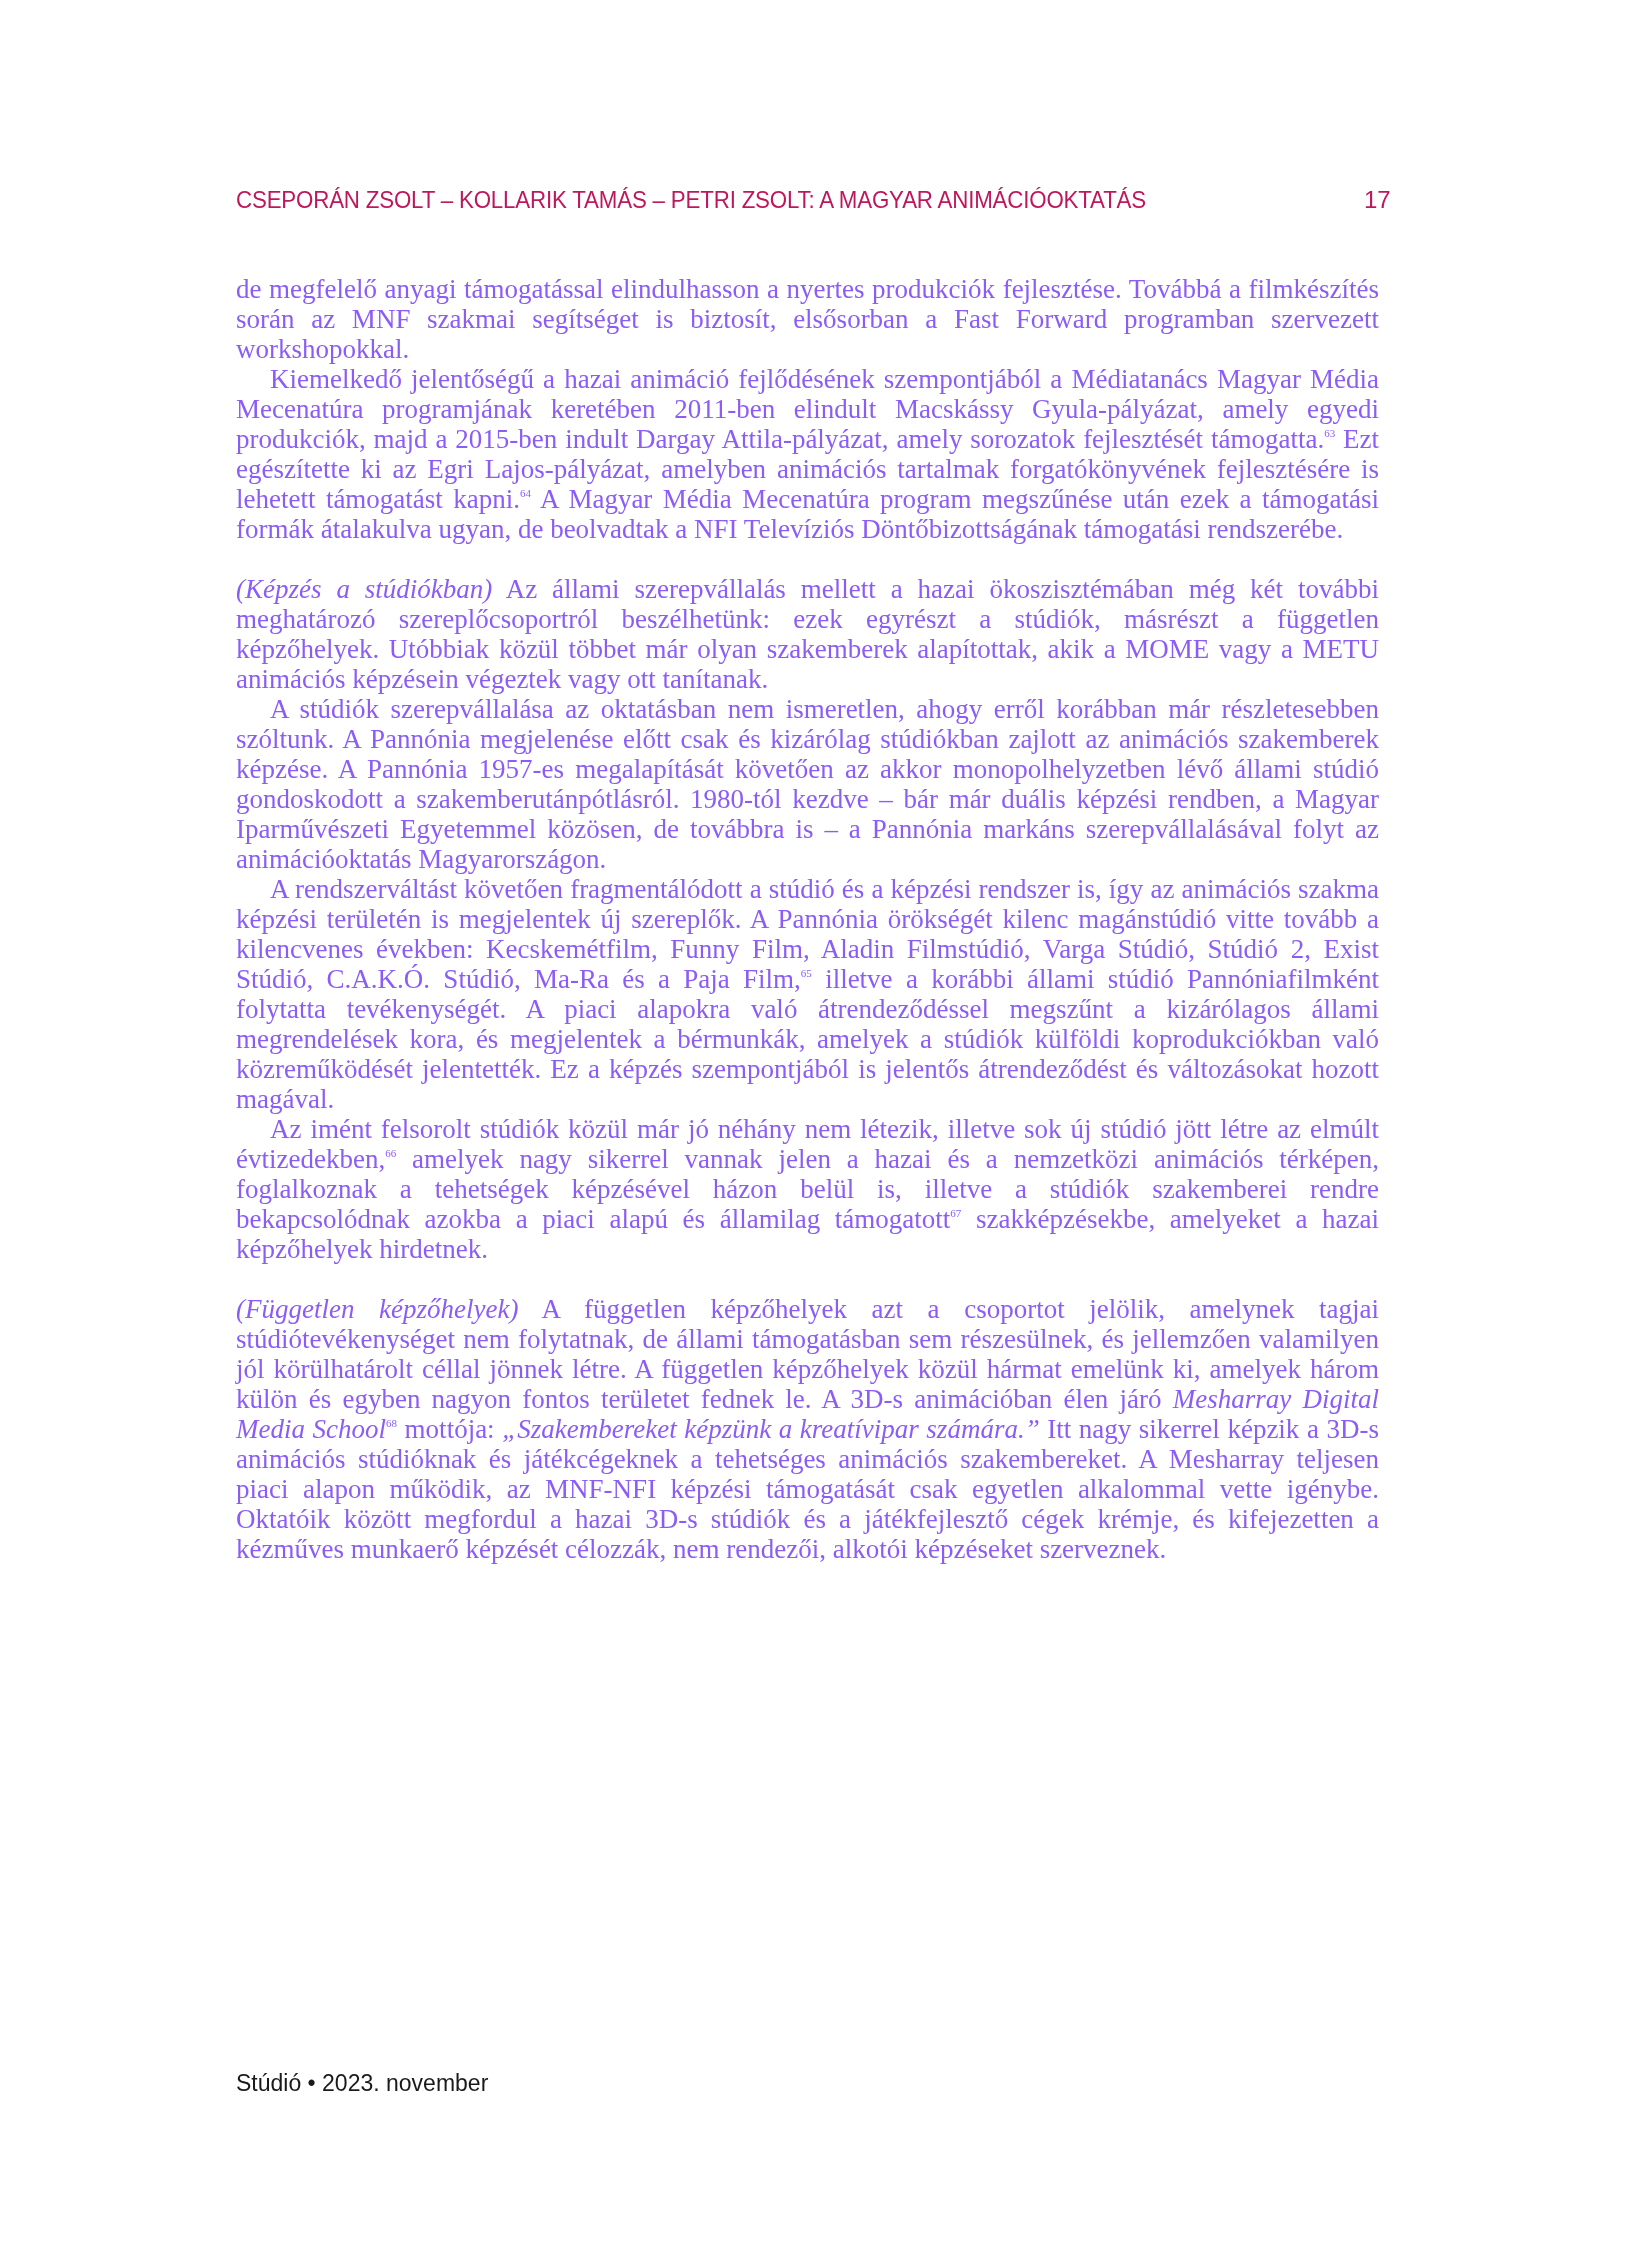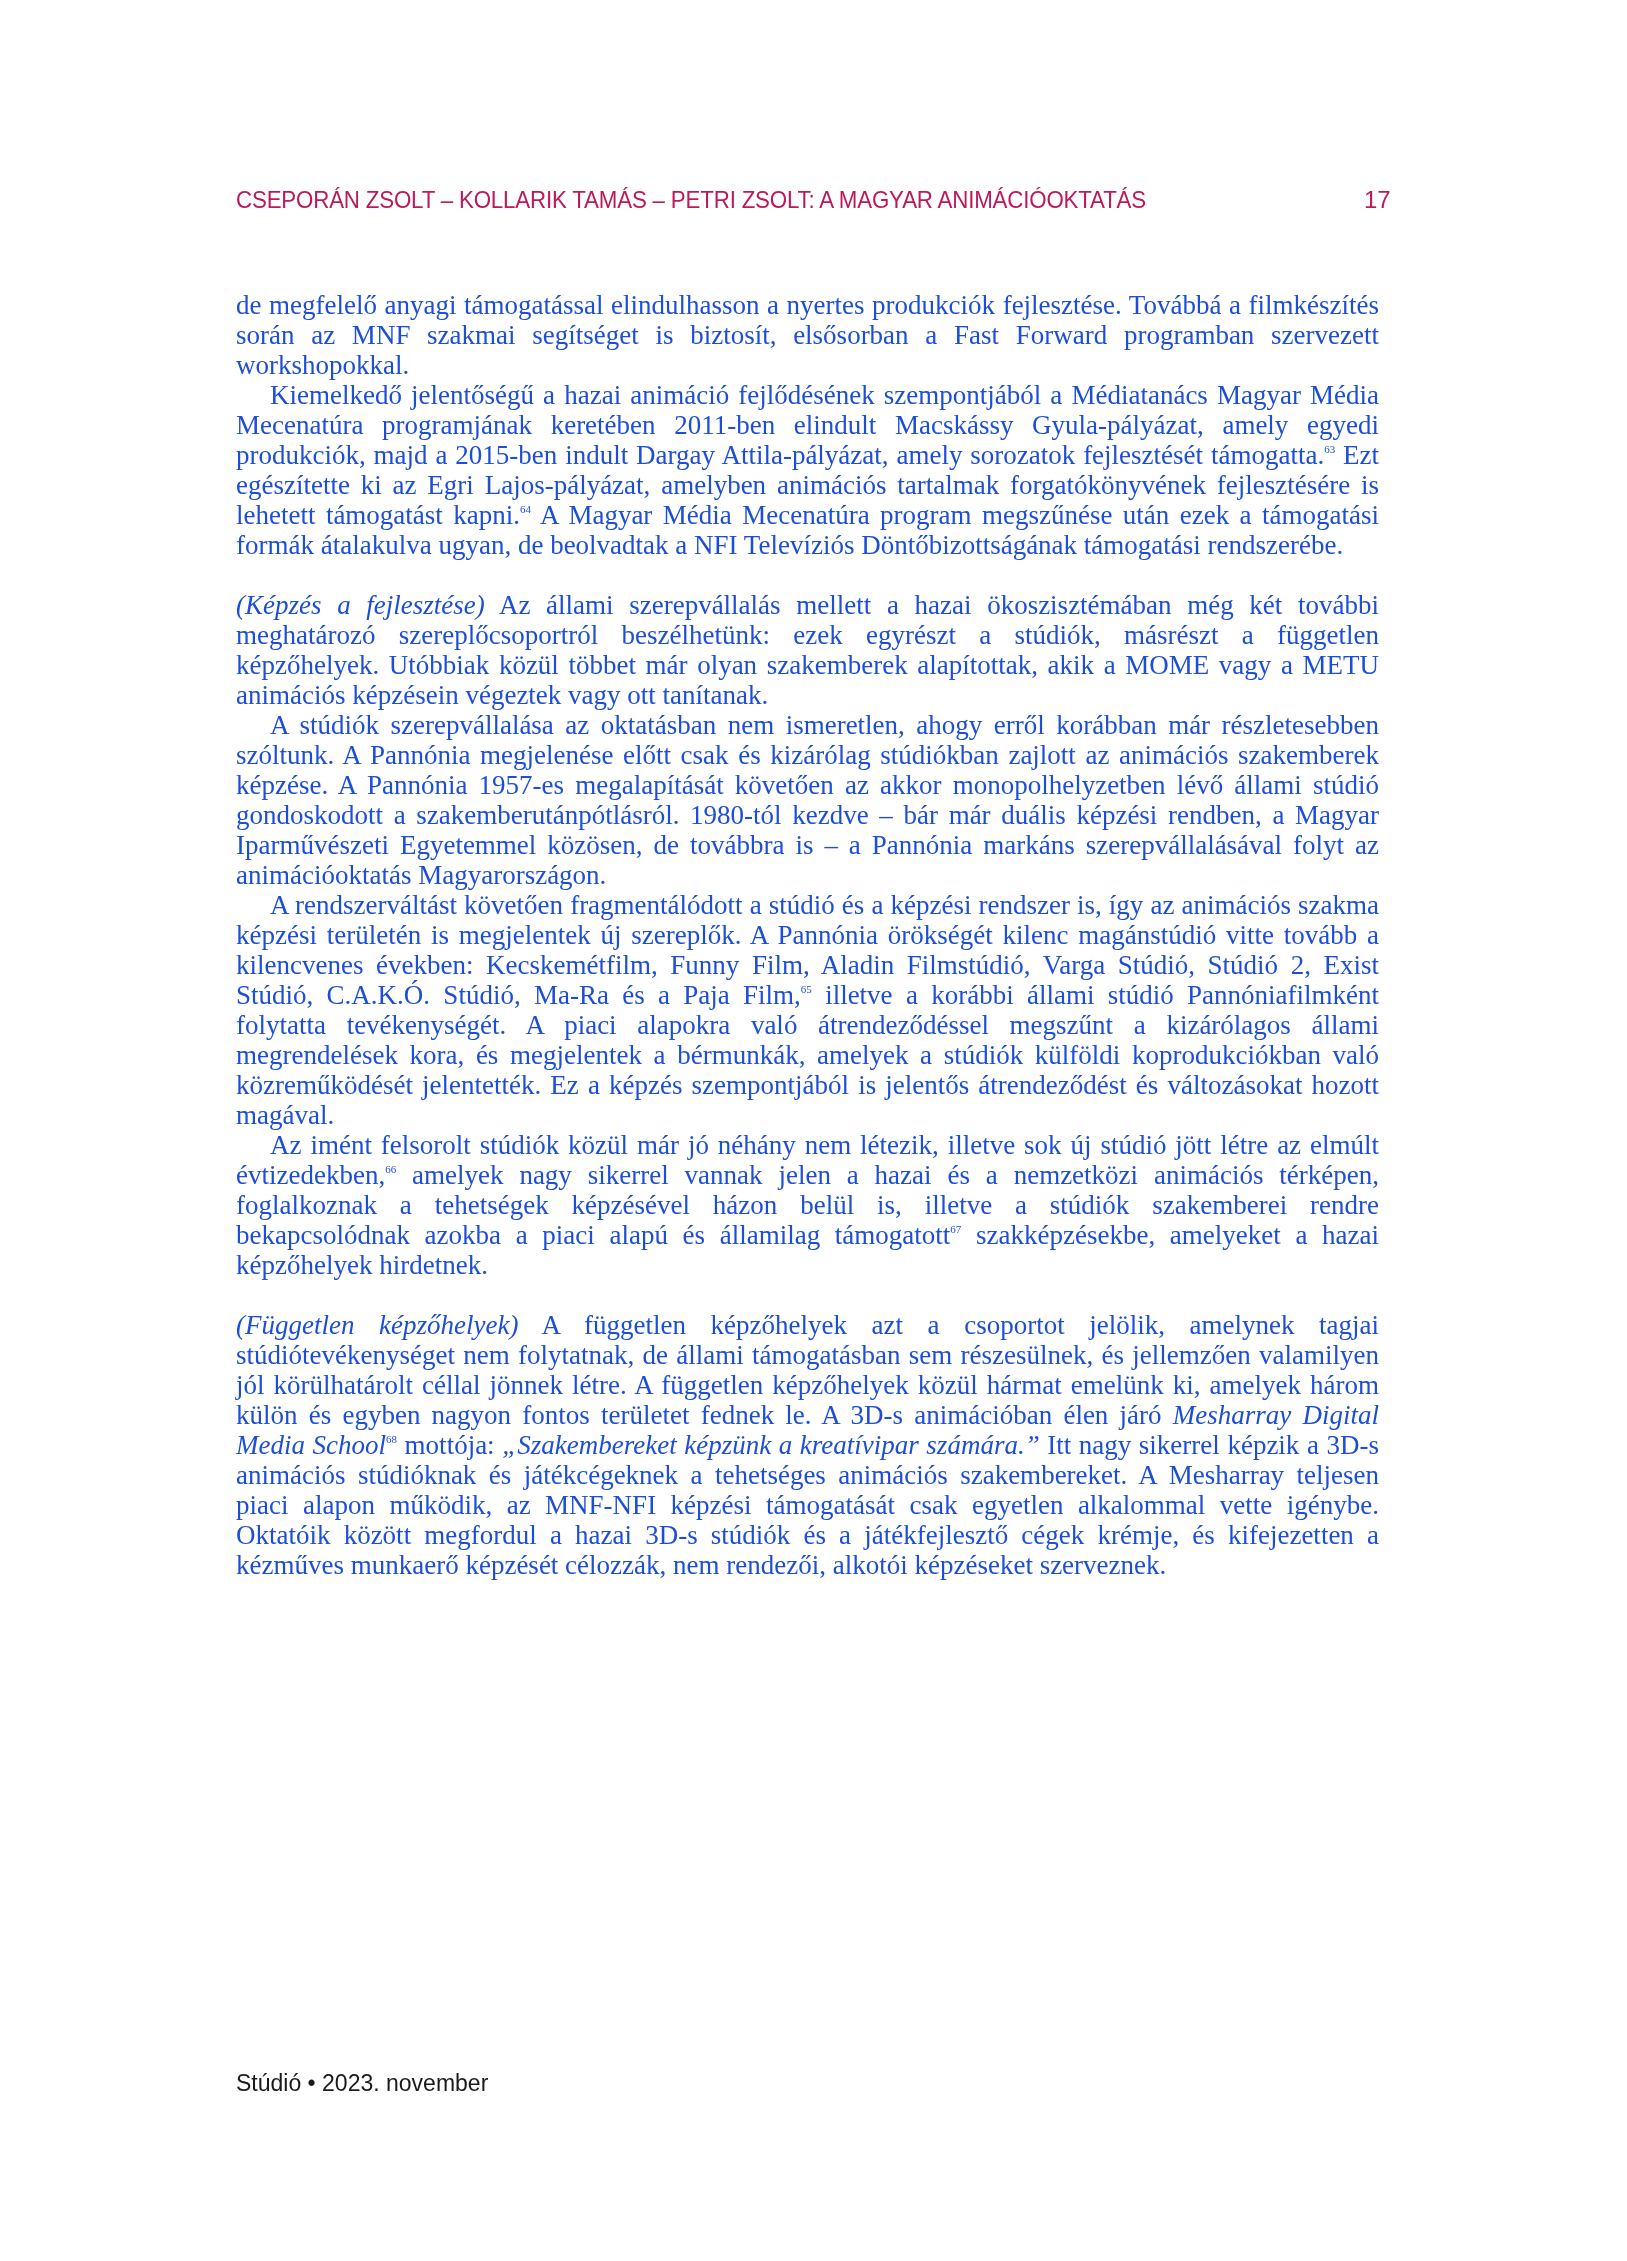--- a/index.html
+++ b/index.html
@@ -7,22 +7,22 @@
     .page { position: absolute; left: 0; top: 0; width: 1628px; height: 2261px; background: #fff; }
     .running-head {
       position: absolute; left: 236px; top: 186px; width: 1142px;
       font-family: "Liberation Sans", sans-serif; font-size: 24px; color: #be185d;
       letter-spacing: -0.2px; white-space: nowrap;
     }
     .running-head .title { display: inline-block; transform: scaleX(0.93); transform-origin: left center; }
     .running-head .pagenum { position: absolute; left: 1128px; top: 0; }
     .body {
       position: absolute; left: 236px; top: 274px; width: 1143px;
-      font-family: "Liberation Serif", serif; font-size: 27px; line-height: 30px; color: #1d4ed8;
-      text-align: justify; hyphens: manual; margin-top: 16px;
+      font-family: "Liberation Serif", serif; font-size: 27px; line-height: 30px; color: #8b5cf6;
+      text-align: justify; hyphens: manual;
     }
     .body p { margin: 0; text-indent: 34px; }
     .body p.noindent { text-indent: 0; }
     .body p.gap { margin-top: 30px; }
     .body sup { font-size: 11px; line-height: 0; vertical-align: 10.7px; }
     .body i { font-style: italic; }
     .footer {
       position: absolute; left: 236px; top: 2070px;
       font-family: "Liberation Sans", sans-serif; font-size: 23px; color: #1a1a1a;
     }
@@ -33,21 +33,21 @@
 <div class="page">
 
   <div class="running-head">
     <span class="title">CSEPORÁN ZSOLT – KOLLARIK TAMÁS – PETRI ZSOLT: A MAGYAR ANIMÁCIÓOKTATÁS</span>
     <span class="pagenum">17</span>
   </div>
 
   <div class="body">
     <p class="noindent"><span>de megfelelő anyagi támogatással elindulhasson a nyertes produkciók fejlesztése. Tovább­á a filmkészítés során az MNF szakmai segítséget is biztosít, elsősorban a Fast Forward programban szervezett workshopokkal.</span></p>
     <p><span>Kiemelkedő jelentőségű a hazai animáció fejlődésének szempontjából a Médiatanács Magyar Média Mecenatúra programjának keretében 2011-ben elindult Macskássy Gyula-pályázat, amely egyedi produkciók, majd a 2015-ben indult Dargay Attila-pályázat, amely sorozatok fejlesztését támogatta.</span><sup>63</sup><span> Ezt egészítette ki az Egri Lajos-pályázat, amelyben animációs tartalmak forgatókönyvének fejlesztésére is lehetett támogatást kapni.</span><sup>64</sup><span> A Magyar Média Mecenatúra program megszűnése után ezek a támogatási formák átalakulva ugyan, de beolvadtak a NFI Televíziós Döntőbizottságának támogatási rendszerébe.</span></p>
-    <p class="noindent gap"><i>(Képzés a fejlesztése)</i><span> Az állami szerepvállalás mellett a hazai ökoszisztémában még két további meghatározó szereplőcsoportról beszélhetünk: ezek egyrészt a stúdiók, másrészt a független képzőhelyek. Utóbbiak közül többet már olyan szakemberek alapítottak, akik a MOME vagy a METU animációs képzésein végeztek vagy ott tanítanak.</span></p>
+    <p class="noindent gap"><i>(Képzés a stúdiókban)</i><span> Az állami szerepvállalás mellett a hazai ökoszisztémában még két további meghatározó szereplőcsoportról beszélhetünk: ezek egyrészt a stúdiók, másrészt a független képzőhelyek. Utóbbiak közül többet már olyan szakemberek alapítottak, akik a MOME vagy a METU animációs képzésein végeztek vagy ott tanítanak.</span></p>
     <p><span>A stúdiók szerepvállalása az oktatásban nem ismeretlen, ahogy erről korábban már részletesebben szóltunk. A Pannónia megjelenése előtt csak és kizárólag stúdiókban zajlott az animációs szakemberek képzése. A Pannónia 1957-es megalapítását követően az akkor monopolhelyzetben lévő állami stúdió gondoskodott a szakember­utánpótlásról. 1980-tól kezdve – bár már duális képzési rendben, a Magyar Iparművészeti Egyetemmel közösen, de továbbra is – a Pannónia markáns szerepvállalásával folyt az animációoktatás Magyarországon.</span></p>
     <p><span>A rendszerváltást követően fragmentálódott a stúdió és a képzési rendszer is, így az animációs szakma képzési területén is megjelentek új szereplők. A Pannónia örökségét kilenc magánstúdió vitte tovább a kilencvenes években: Kecskemétfilm, Funny Film, Aladin Filmstúdió, Varga Stúdió, Stúdió 2, Exist Stúdió, C.A.K.Ó. Stúdió, Ma-Ra és a Paja Film,</span><sup>65</sup><span> illetve a korábbi állami stúdió Pannóniafilmként folytatta tevékenységét. A piaci alapokra való átrendeződéssel megszűnt a kizárólagos állami megrendelések kora, és megjelentek a bérmunkák, amelyek a stúdiók külföldi koprodukciókban való közreműködését jelentették. Ez a képzés szempontjából is jelentős átrendeződést és változásokat hozott magával.</span></p>
     <p><span>Az imént felsorolt stúdiók közül már jó néhány nem létezik, illetve sok új stúdió jött létre az elmúlt évtizedekben,</span><sup>66</sup><span> amelyek nagy sikerrel vannak jelen a hazai és a nemzetközi animációs térképen, foglalkoznak a tehetségek képzésével házon belül is, illetve a stúdiók szakemberei rendre bekapcsolódnak azokba a piaci alapú és államilag támogatott</span><sup>67</sup><span> szakképzésekbe, amelyeket a hazai képzőhelyek hirdetnek.</span></p>
     <p class="noindent gap"><i>(Független képzőhelyek)</i><span> A független képzőhelyek azt a csoportot jelölik, amelynek tagjai stúdiótevékenységet nem folytatnak, de állami támogatásban sem részesülnek, és jellemzően valamilyen jól körülhatárolt céllal jönnek létre. A független képzőhelyek közül hármat emelünk ki, amelyek három külön és egyben nagyon fontos területet fednek le. A 3D-s animációban élen járó </span><i>Mesharray Digital Media School</i><sup>68</sup><span> mottója: </span><i>„Szakembereket képzünk a kreatívipar számára.”</i><span> Itt nagy sikerrel képzik a 3D-s animációs stúdióknak és játékcégeknek a tehetséges animációs szakembereket. A Mesharray teljesen piaci alapon működik, az MNF-NFI képzési támogatását csak egyetlen alkalommal vette igénybe. Oktatóik között megfordul a hazai 3D-s stúdiók és a játékfejlesztő cégek krémje, és kifejezetten a kézműves munkaerő képzését célozzák, nem rendezői, alkotói képzéseket szerveznek.</span></p>
   </div>
 
   <div class="footer">
     <span>Stúdió</span>
     <span>•</span>
     <span>2023. november</span>

